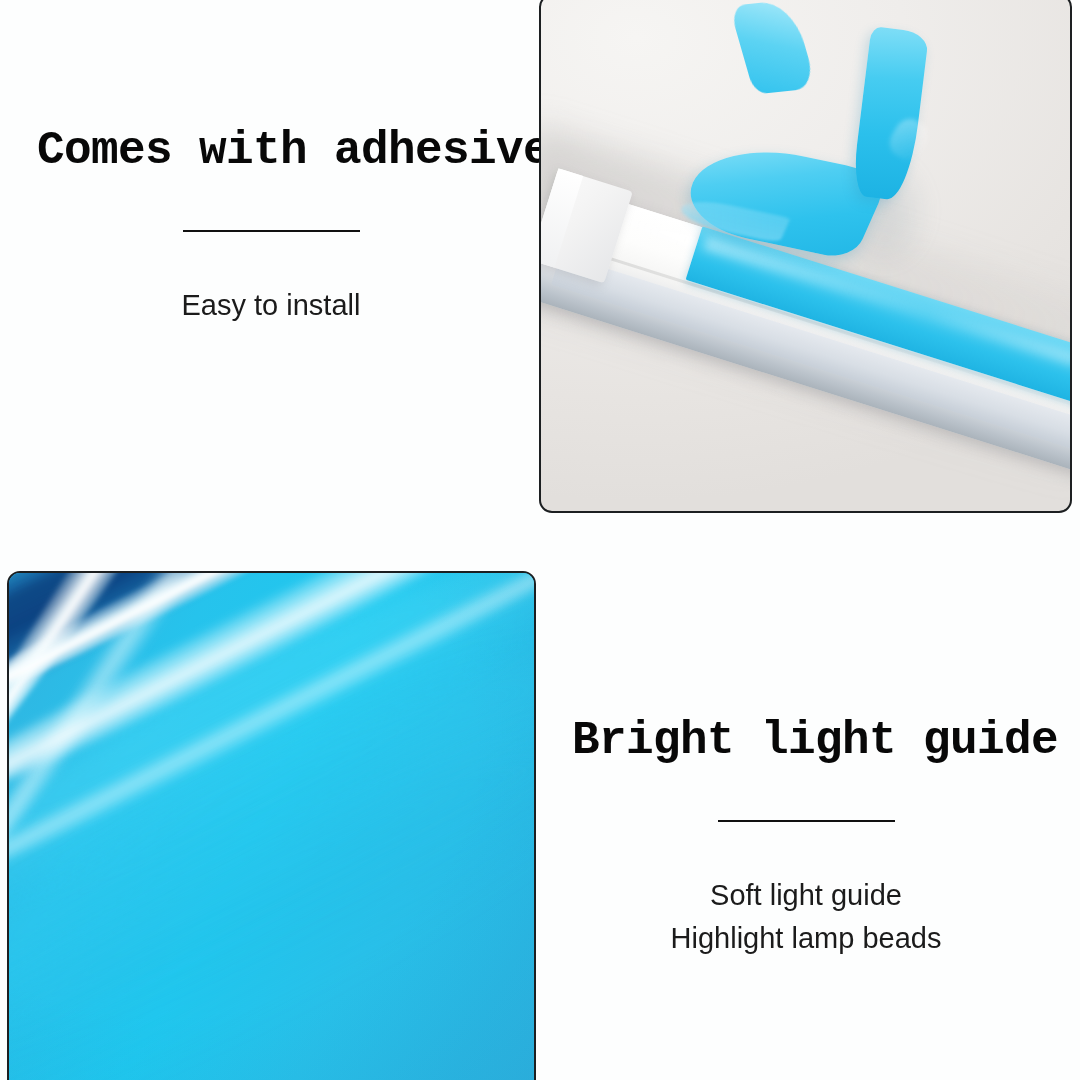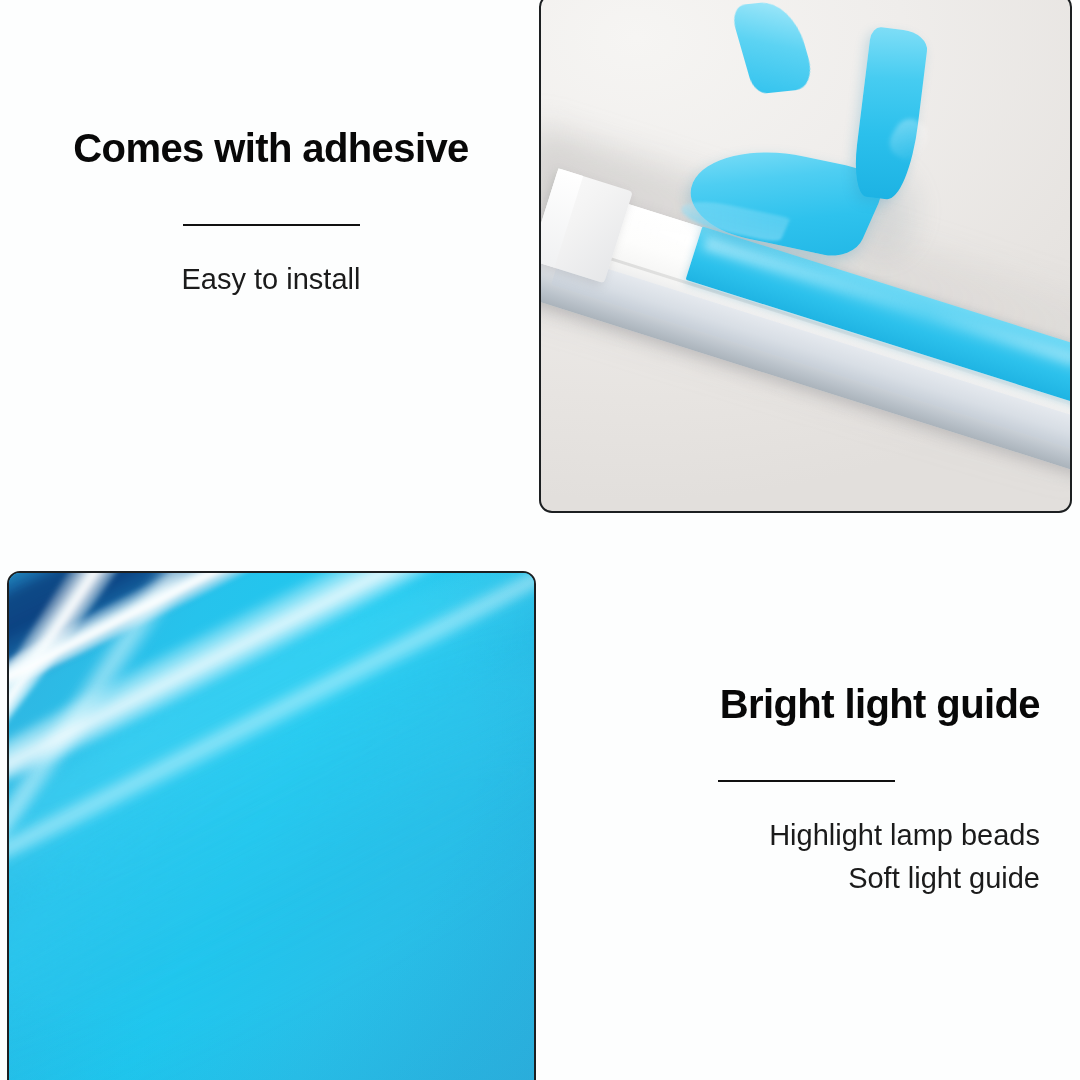--- a/index.html
+++ b/index.html
@@ -21,44 +21,45 @@
     background: #fdfefe;
   }
 
   
   .feature-block {
     position: absolute;
     text-align: center;
     color: #0b0b0b;
   }
   .feature-heading {
-    font-size: 40px;
+    font-size: 46px;
     font-weight: bold;
     letter-spacing: -0.6px;
     line-height: 1.0;
     white-space: nowrap;
     color: #080808;
+    font-family: Liberation Mono, monospace;
   }
   .feature-divider {
     width: 177px;
     height: 2px;
     background: #111111;
     margin: 56px auto 0 auto;
   }
   .feature-sub {
-    margin-top: 32px;
+    margin-top: 52px;
     font-size: 29px;
     font-weight: normal;
     line-height: 43px;
     color: #1b1b1b;
   }
   .feature-sub div { white-space: nowrap; }
 
   #block-adhesive { left: 37px; top: 128px; width: 468px; }
-  #block-light    { left: 572px; top: 684px; width: 468px; text-align: right; }
+  #block-light    { left: 572px; top: 718px; width: 468px; }
 
   
   .photo-panel {
     position: absolute;
     overflow: hidden;
     border: 2px solid #1c1f21;
     border-radius: 13px;
     box-sizing: border-box;
   }
 
@@ -418,18 +419,18 @@
       <div class="lt-glow g2"></div>
       <div class="lt-glow g1"></div>
       <div class="lt-darkedge"></div>
     </div>
   </div>
 
   <div class="feature-block" id="block-light">
     <div class="feature-heading">Bright light guide</div>
     <div class="feature-divider"></div>
     <div class="feature-sub">
+      <div>Soft light guide</div>
       <div>Highlight lamp beads</div>
-      <div>Soft light guide</div>
     </div>
   </div>
 
 </div>
 
 </body></html>

